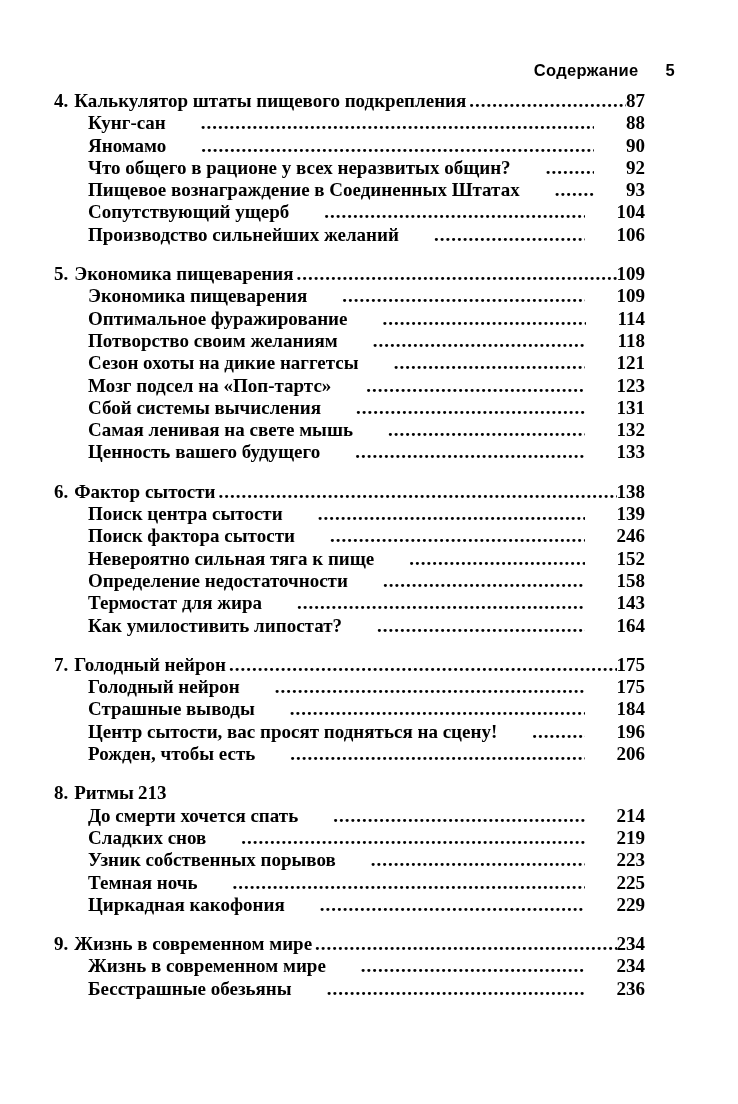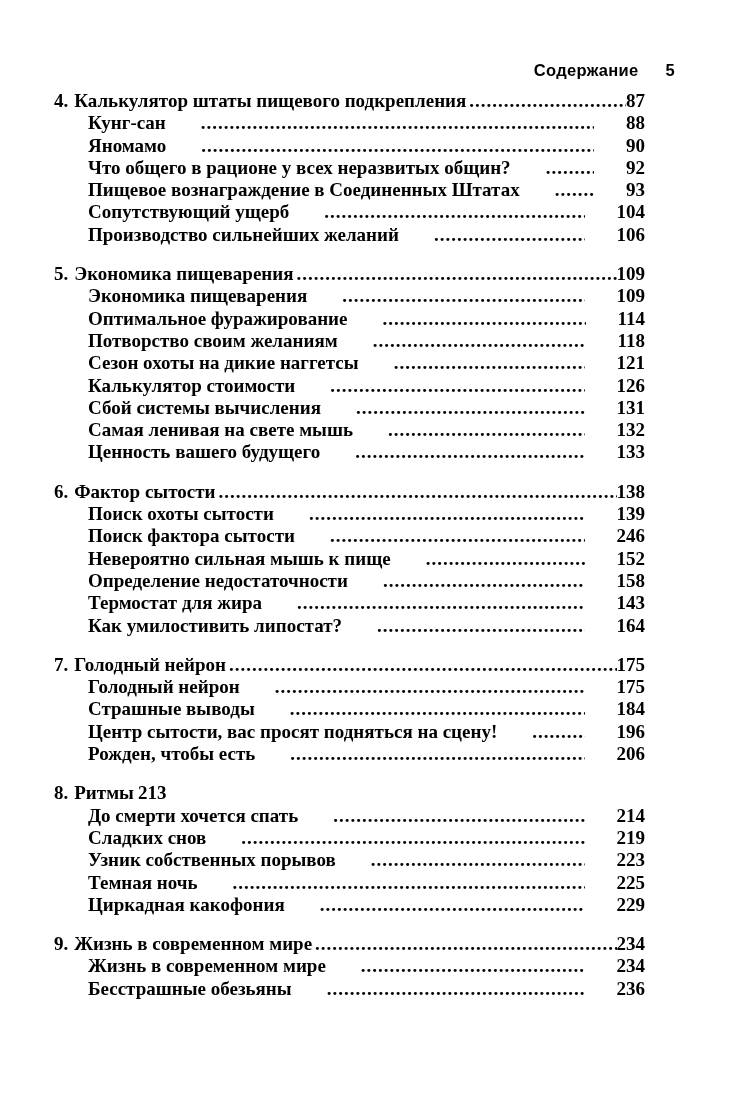--- a/index.html
+++ b/index.html
@@ -129,23 +129,23 @@
           <span class="title">Потворство своим желаниям</span>
           <span class="dots"></span>
           <span class="pg">118</span>
         </div>
         <div class="row entry">
           <span class="title">Сезон охоты на дикие наггетсы</span>
           <span class="dots"></span>
           <span class="pg">121</span>
         </div>
         <div class="row entry">
-          <span class="title">Калькулятор стоимости</span>
-          <span class="dots"></span>
-          <span class="pg">126</span>
+          <span class="title">Мозг подсел на «Поп-тартс»</span>
+          <span class="dots"></span>
+          <span class="pg">123</span>
         </div>
         <div class="row entry">
           <span class="title">Сбой системы вычисления</span>
           <span class="dots"></span>
           <span class="pg">131</span>
         </div>
         <div class="row entry">
           <span class="title">Самая ленивая на свете мышь</span>
           <span class="dots"></span>
           <span class="pg">132</span>
@@ -157,31 +157,31 @@
         </div>
       </div>
       <div class="section">
         <div class="row chapter">
           <span class="num">6.</span>
           <span class="title">Фактор сытости</span>
           <span class="dots"></span>
           <span class="pg">138</span>
         </div>
         <div class="row entry">
-          <span class="title">Поиск охоты сытости</span>
+          <span class="title">Поиск центра сытости</span>
           <span class="dots"></span>
           <span class="pg">139</span>
         </div>
         <div class="row entry">
           <span class="title">Поиск фактора сытости</span>
           <span class="dots"></span>
           <span class="pg">246</span>
         </div>
         <div class="row entry">
-          <span class="title">Невероятно сильная мышь к пище</span>
+          <span class="title">Невероятно сильная тяга к пище</span>
           <span class="dots"></span>
           <span class="pg">152</span>
         </div>
         <div class="row entry">
           <span class="title">Определение недостаточности</span>
           <span class="dots"></span>
           <span class="pg">158</span>
         </div>
         <div class="row entry">
           <span class="title">Термостат для жира</span>

